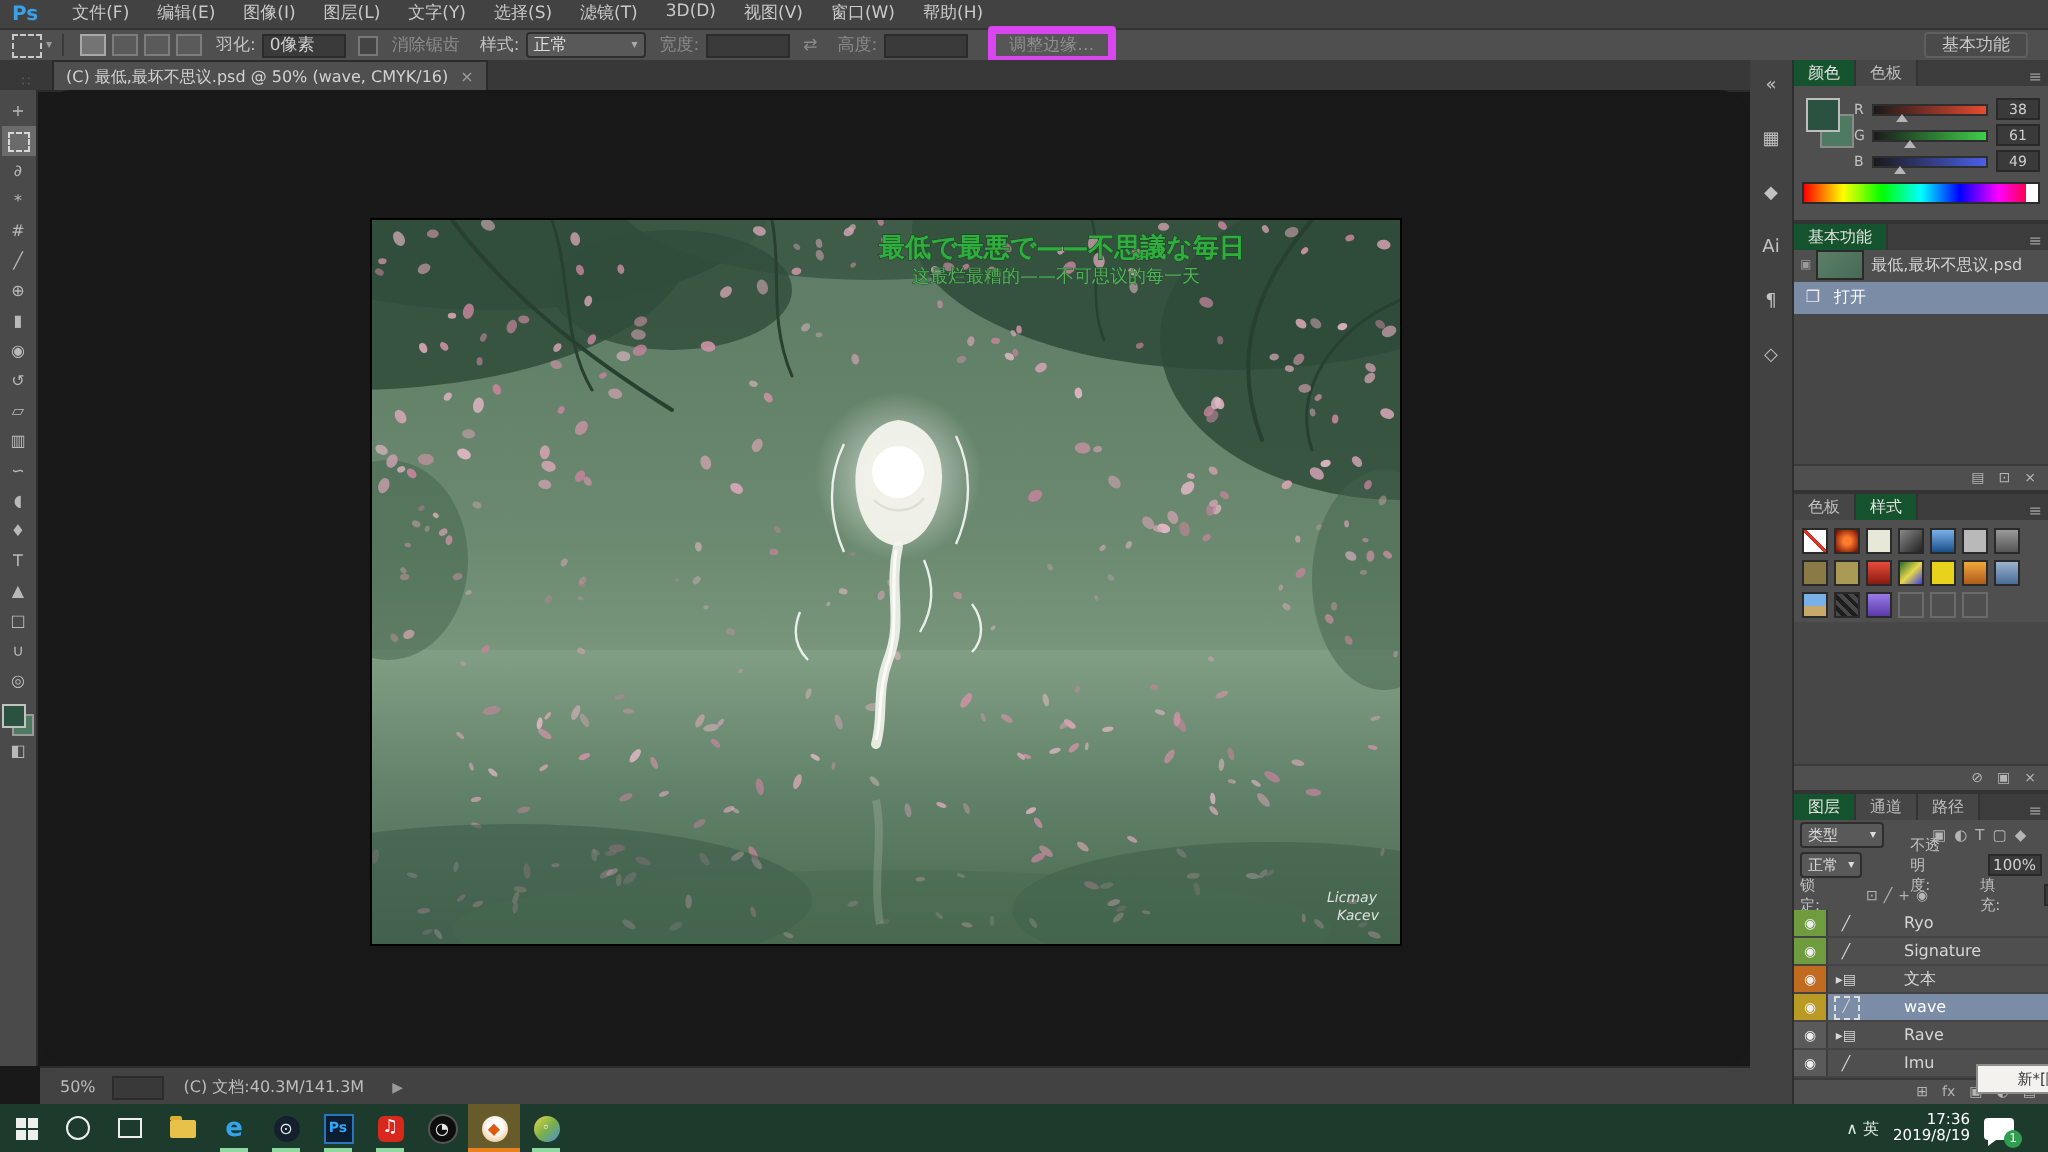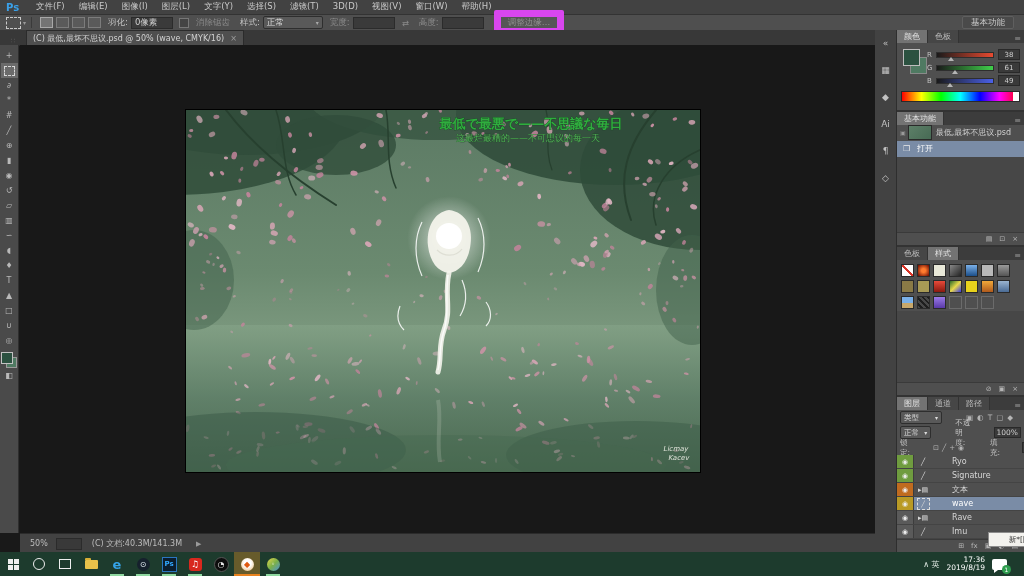--- a/index.html
+++ b/index.html
@@ -19,21 +19,21 @@
   .mode-ic{width:11px;height:9px;border:1px solid #7c7c7c;margin-left:3px;background:#5a5a5a;}
   .mode-ic.sel{background:#747474;border-color:#a8a8a8;}
   .opt-label{color:#c2c2c2;margin:0 3px 0 7px;}
   .opt-label.dim,{color:#8b8b8b;}
   .dim{color:#8b8b8b !important;}
   .field{background:#3a3a3a;border:1px solid #2b2b2b;height:10px;min-width:34px;
          padding:0 3px;color:#cfcfcf;display:inline-flex;align-items:center;}
   .checkbox{width:8px;height:8px;border:1px solid #777;background:#444;margin-left:6px;}
   .dropdown{background:#595959;border:1px solid #2e2e2e;height:11px;min-width:52px;border-radius:2px;
             padding:0 3px;display:inline-flex;align-items:center;justify-content:space-between;color:#ddd;}
-  .btn{border:7px solid #d946ef;background:#565656;border-radius:2px;height:11px;
+  .btn{border:4px solid #d946ef;background:#565656;border-radius:2px;height:11px;
        padding:0 7px;display:inline-flex;align-items:center;color:#8f8f8f;}
   .workspace{margin-left:auto;margin-right:10px;color:#c9c9c9;border:1px solid #5f5f5f;
              background:#4a4a4a;border-radius:2px;height:11px;padding:0 8px;display:flex;align-items:center;}
   
   .tabbar{position:absolute;left:0;top:30px;width:875px;height:15px;background:#383838;
           display:flex;align-items:flex-end;border-bottom:1px solid #2b2b2b;}
   .grip{width:26px;color:#5c5c5c;font-size:7px;text-align:center;}
   .doctab{background:#4f4f4f;height:14px;display:flex;align-items:center;font-size:8px;
           padding:0 6px;color:#d2d2d2;border:1px solid #2b2b2b;border-bottom:none;}
   .doctab .close{margin-left:6px;color:#9d9d9d;}
@@ -41,40 +41,40 @@
   .toolbar{position:absolute;left:0;top:45px;width:19px;height:488px;background:#4a4a4a;
            border-right:1px solid #2e2e2e;display:flex;flex-direction:column;align-items:center;padding-top:3px;box-sizing:border-box;}
   .tool{width:17px;height:15px;display:flex;align-items:center;justify-content:center;
         color:#b9b9b9;font-size:8px;}
   .tool.selected{background:#6b6b6b;}
   .marquee-box{width:9px;height:8px;border:1px dashed #d8d8d8;}
   .fgbg{position:relative;width:16px;height:16px;margin-top:4px;}
   .bgswatch{position:absolute;right:0;bottom:0;width:9px;height:9px;background:#4f7a62;border:1px solid #9a9a9a;}
   .fgswatch{position:absolute;left:0;top:0;width:10px;height:10px;background:#2b5140;border:1px solid #c2c2c2;}
   
-  .canvas{position:absolute;left:20px;top:45px;width:855px;height:488px;background:#181818;}
+  .canvas{position:absolute;left:20px;top:45px;width:855px;height:488px;background:#181818;border-radius:16px;}
   .artwork{position:absolute;left:166px;top:65px;width:514px;height:362px;box-shadow:0 0 0 1px #000;}
   
   .statusbar{position:absolute;left:20px;top:533px;width:855px;height:19px;background:#424242;
              border-top:1px solid #2b2b2b;display:flex;align-items:center;font-size:8px;color:#bdbdbd;}
   .statusbar .zoomtxt{margin-left:10px;}
   .statusbar .sbox{background:#393939;border:1px solid #2b2b2b;width:24px;height:10px;margin-left:8px;}
   .statusbar .info{margin-left:10px;}
   .statusbar .sarrow{margin-left:14px;color:#9a9a9a;font-size:7px;}
   
   .rightcol{position:absolute;left:875px;top:30px;width:149px;height:522px;background:#383838;display:flex;}
   .iconstrip{width:22px;display:flex;flex-direction:column;align-items:center;background:#424242;
              border-right:1px solid #2e2e2e;padding-top:4px;box-sizing:border-box;}
   .strip-ic{width:18px;height:18px;display:flex;align-items:center;justify-content:center;
             color:#c2c2c2;font-size:9px;margin-bottom:9px;}
   .panels{width:127px;display:flex;flex-direction:column;}
   .panel{background:#4f4f4f;border-bottom:2px solid #333;display:flex;flex-direction:column;box-sizing:border-box;}
   .ptabs{height:13px;background:#3c3c3c;display:flex;font-size:8px;align-items:flex-end;}
   .ptab{padding:1px 7px;color:#bdbdbd;background:#464646;border-right:1px solid #333;}
-  .ptab.active{background:#737373;color:#e2e2e2;}
+  .ptab.active{background:#14532d;color:#e2e2e2;}
   .pmenu{margin-left:auto;color:#9d9d9d;font-size:8px;padding-right:3px;}
   
   .color-body{display:flex;padding:5px 4px 2px 4px;}
   .cswatches{position:relative;width:26px;height:30px;}
   .cfg{position:absolute;left:2px;top:1px;width:15px;height:15px;border:1px solid #bdbdbd;z-index:2;}
   .cbg{position:absolute;left:9px;top:9px;width:15px;height:15px;border:1px solid #8a8a8a;}
   .sliders{flex:1;}
   .srow{display:flex;align-items:center;height:13px;font-size:7px;color:#c2c2c2;}
   .strack{position:relative;flex:1;height:4px;margin:0 4px;border:1px solid #2e2e2e;}
   .sthumb{position:absolute;top:4px;width:0;height:0;border-left:3px solid transparent;

